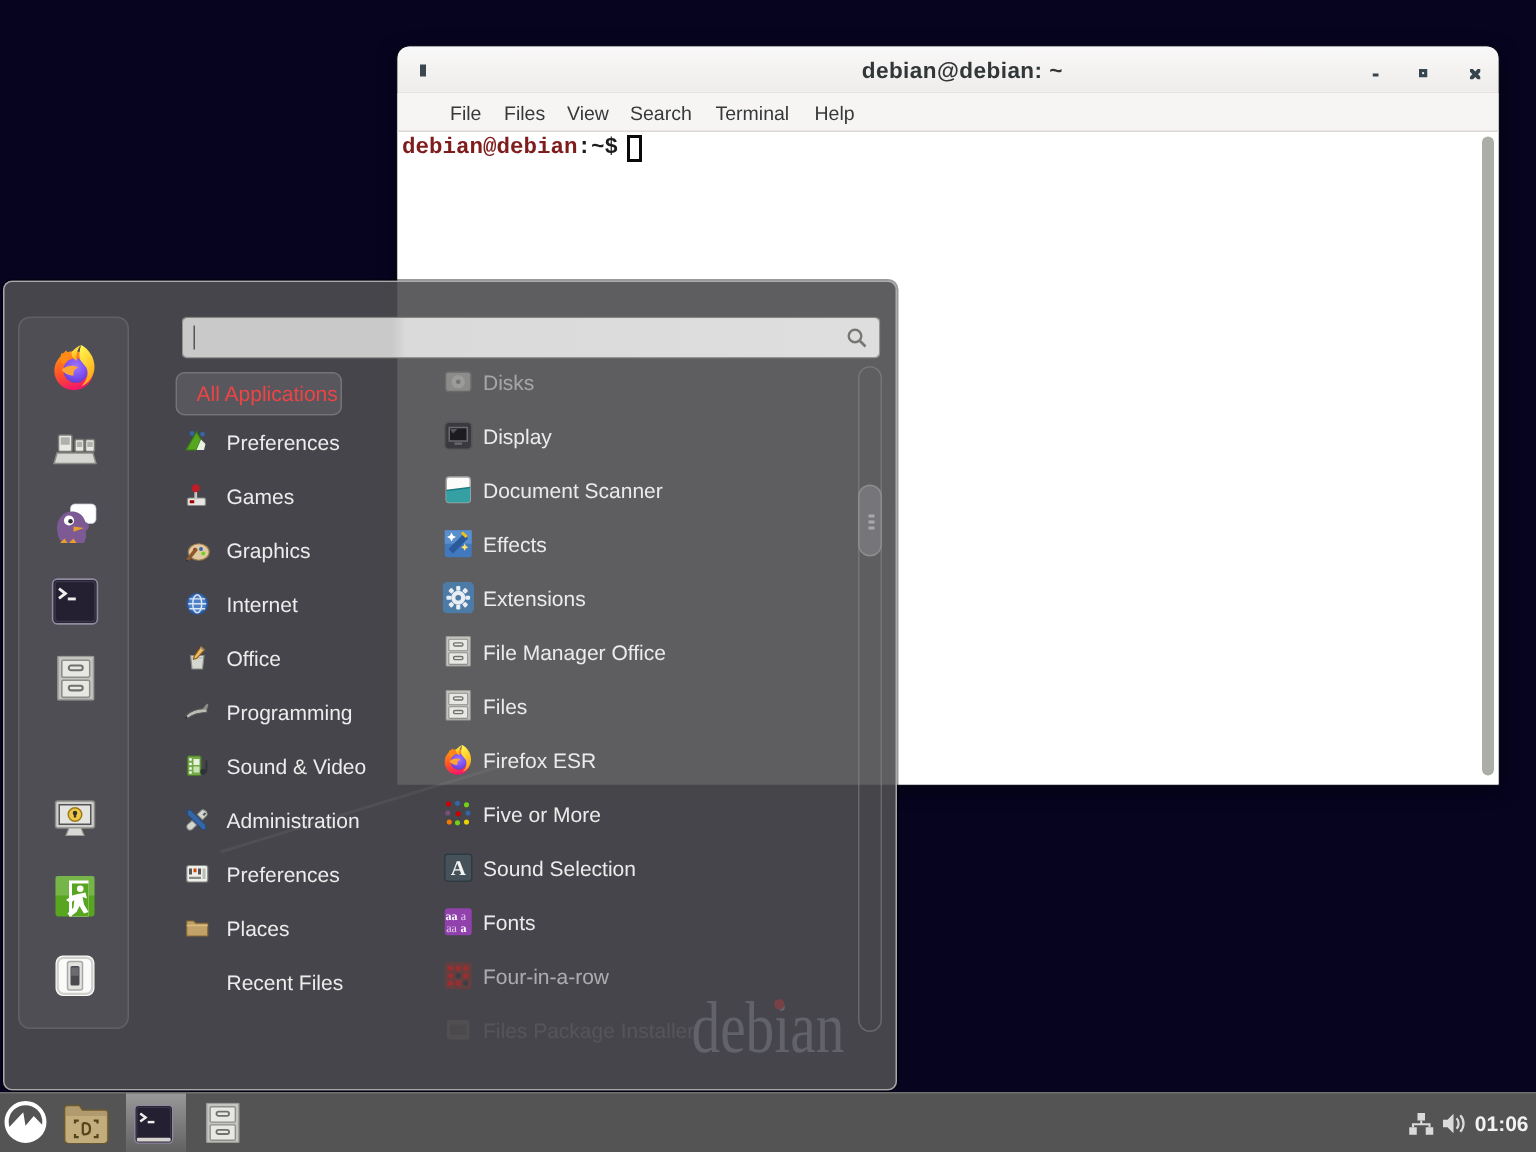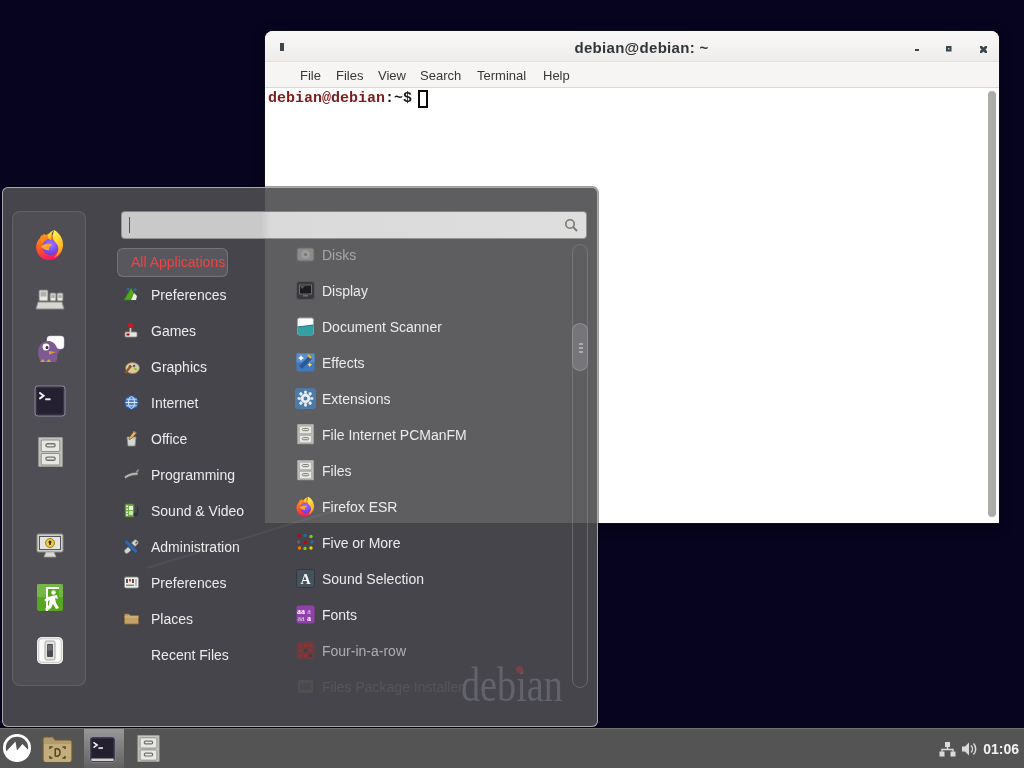--- a/index.html
+++ b/index.html
@@ -405,21 +405,21 @@
   <div class="app" style="top:201px">
     <svg width="21" height="21" viewBox="0 0 20 20">
         <use href="#i-gear"></use>
       </svg>
     <span class="al">Extensions</span>
     </div>
   <div class="app" style="top:237px">
     <svg width="21" height="21" viewBox="0 0 26 30">
         <use href="#i-cabinet"></use>
       </svg>
-    <span class="al">File Internet PCManFM</span>
+    <span class="al">File Manager Office</span>
     </div>
   <div class="app" style="top:273px">
     <svg width="21" height="21" viewBox="0 0 26 30">
         <use href="#i-cabinet"></use>
       </svg>
     <span class="al">Files</span>
     </div>
   <div class="app" style="top:309px">
     <svg width="21" height="21" viewBox="0 0 32 32">
         <use href="#i-firefox"></use>

